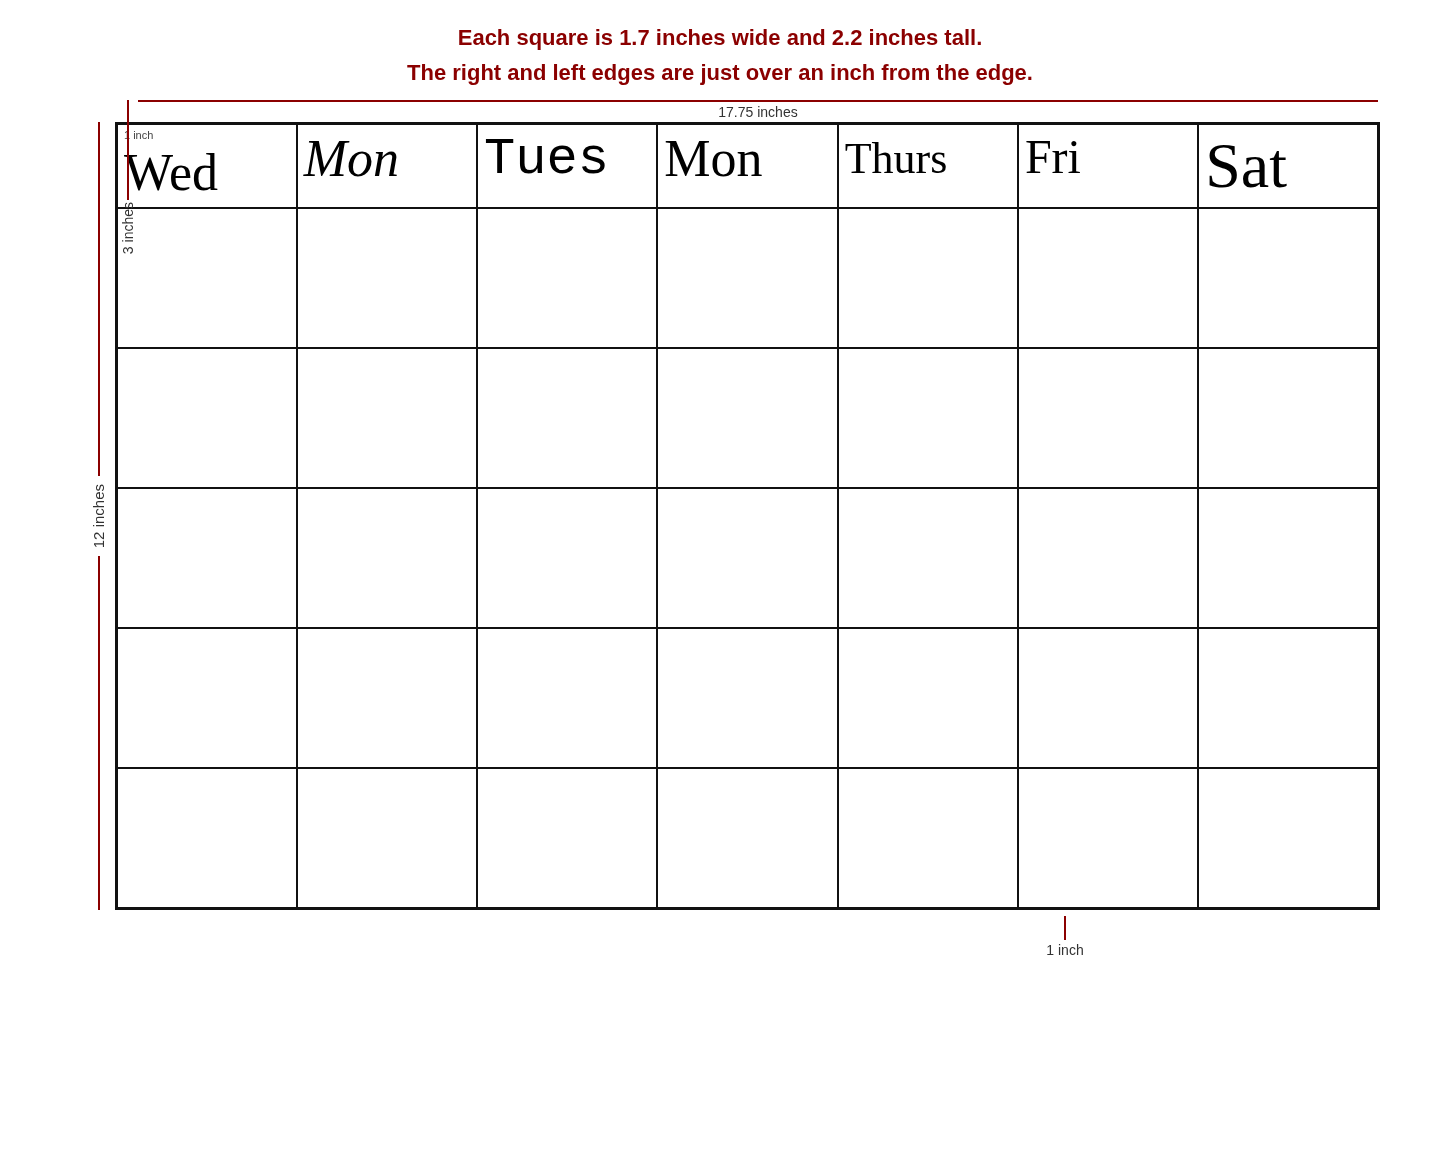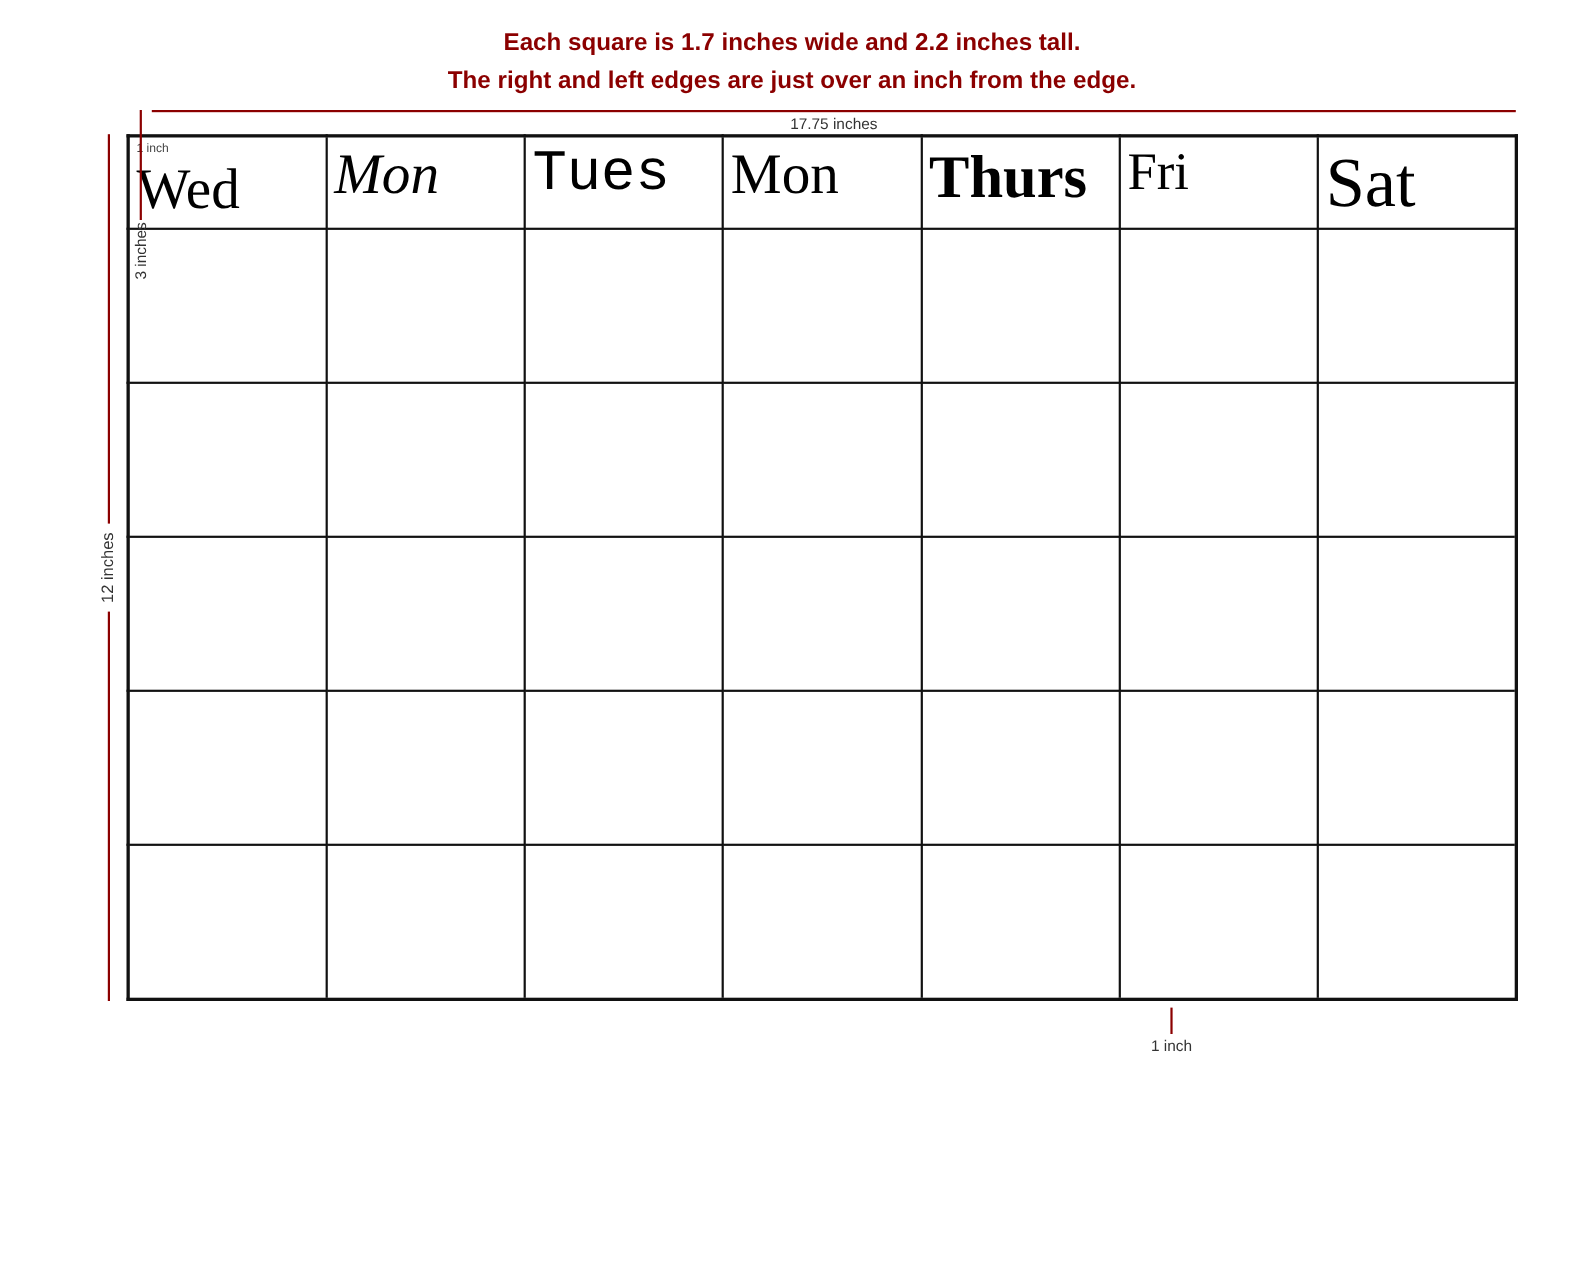--- a/index.html
+++ b/index.html
@@ -104,21 +104,21 @@
             <th>
               <span style="font-family:'Brush Script MT',cursive; font-size:52px;font-style:italic;">Mon</span>
             </th>
             <th>
               <span style="font-family:Liberation Mono, monospace; font-size:52px;">Tues</span>
             </th>
             <th>
               <span style="font-family:'Brush Script MT',cursive; font-size:52px;">Mon</span>
             </th>
             <th>
-              <span style="font-family:'Brush Script MT',cursive; font-size:55px;font-weight:bold;">Thurs</span>
+              <span style="font-family:'Brush Script MT',cursive; font-size:44px;">Thurs</span>
             </th>
             <th>
               <span style="font-family:'Brush Script MT',cursive; font-size:48px;">Fri</span>
             </th>
             <th>
               <span style="font-family:'Brush Script MT',cursive; font-size:64px;">Sat</span>
             </th>
           </tr>
         </thead>
         <tbody id="calendar-body">

